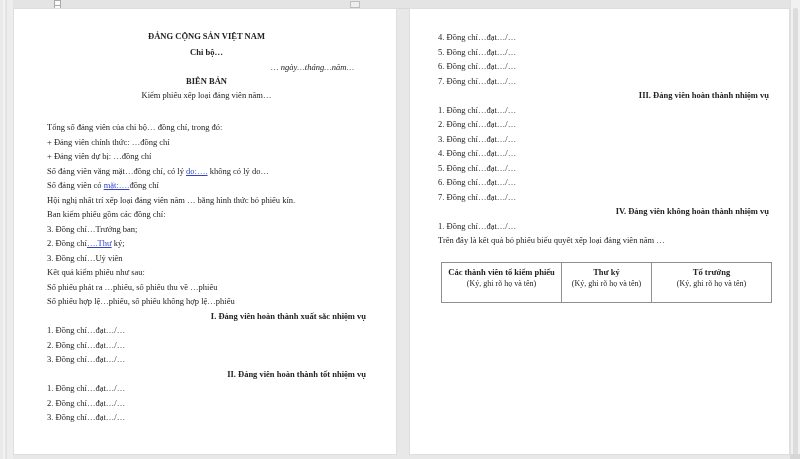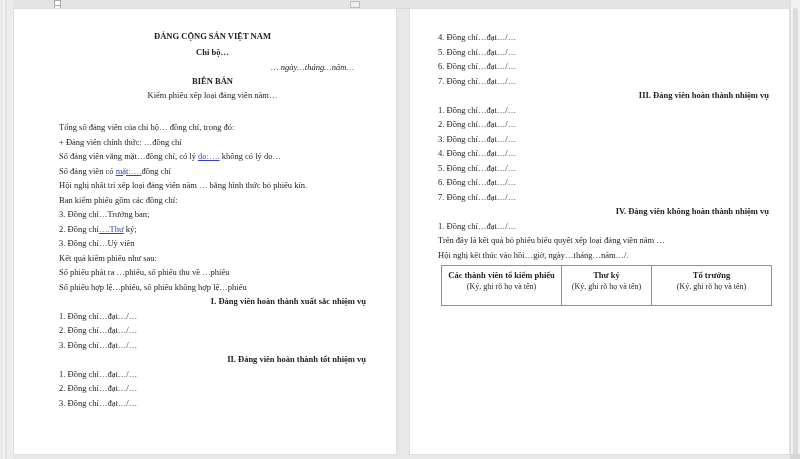--- a/index.html
+++ b/index.html
@@ -12,36 +12,36 @@
   .ruler-marker-a:after{content:"";position:absolute;left:0;right:0;top:4px;border-top:1px solid #a9a9a9;}
   .ruler-marker-b{position:absolute;left:350px;top:1px;width:10px;height:7px;background:#efefef;border:1px solid #bdbdbd;box-sizing:border-box;}
   .left-strip{position:absolute;left:0;top:0;width:13px;height:459px;
     background:linear-gradient(90deg,#e9e9e9 0 3px,#f3f3f3 3px 5px,#e3e3e3 5px 7px,#ededed 7px 13px);}
   .right-strip{position:absolute;right:0;top:0;width:10px;height:459px;background:#f1f1f1;border-left:1px solid #e0e0e0;box-sizing:border-box;}
   .scroll-thumb{position:absolute;right:2px;top:8px;width:5px;height:447px;background:#dcdcdc;border-radius:2px;}
   .bottom-corner{position:absolute;right:0;bottom:0;width:10px;height:5px;background:#d6d6d6;}
 
   
   .page{position:absolute;top:8px;height:447px;background:#fff;border:1px solid #dedede;box-sizing:border-box;color:#222;}
-  .page1{left:13px;width:384px;padding:21px 30px 0 45px;}
+  .page1{left:13px;width:384px;padding:21px 30px 0 33px;}
   .page2{left:409px;width:381px;padding:22px 20px 0 28px;}
 
   .page p{margin:0 0 2.5px 0;font-size:8.5px;line-height:12px;}
   .center{text-align:center;}
   .b{font-weight:bold;}
   .org{font-size:10px;margin-bottom:4px !important;}
   .chibo{margin-bottom:3px !important;}
   .date{text-align:right;margin-right:12px !important;margin-bottom:2px !important;font-style:italic;}
   .doctitle{font-size:10px;margin-bottom:2px !important;}
   .subtitle{margin-bottom:20px !important;}
   .sec{margin-top:2px !important;text-align:right;}
   .ins{color:#3142c6;text-decoration:underline;}
 
   
-  table.sig{border-collapse:collapse;table-layout:fixed;width:330px;margin-top:4px;margin-left:3px;}
+  table.sig{border-collapse:collapse;table-layout:fixed;width:330px;margin-top:16px;margin-left:3px;}
   table.sig td{border:1px solid #8f8f8f;text-align:center;vertical-align:top;padding:3px 4px 13px 4px;}
   .sig-title{font-weight:bold;font-size:8.5px;line-height:12px;}
   .sig-note{font-size:8px;line-height:11px;}
 </style>
 </head>
 <body>
 
 <div class="screen">
 
   <div class="top-strip">
@@ -52,20 +52,21 @@
 
   <div class="page page1">
     <p class="center b org">ĐẢNG CỘNG SẢN VIỆT NAM</p>
     <p class="center b chibo">Chi bộ…</p>
     <p class="date">… ngày…tháng…năm…</p>
     <p class="center b doctitle">BIÊN BẢN</p>
     <p class="center subtitle">Kiểm phiếu xếp loại đảng viên năm…</p>
 
     <p>Tổng số đảng viên của chi bộ… đồng chí, trong đó:</p>
     <p>+ Đảng viên chính thức: …đồng chí</p>
+    <p>+ Đảng viên dự bị: …đồng chí</p>
     <p><span>Số đảng viên vắng mặt…đồng chí, có lý </span><span class="ins">do:….</span><span> không có lý do…</span></p>
     <p><span>Số đảng viên có </span><span class="ins">mặt:….</span><span>đồng chí</span></p>
     <p>Hội nghị nhất trí xếp loại đảng viên năm … bằng hình thức bỏ phiếu kín.</p>
     <p>Ban kiểm phiếu gồm các đồng chí:</p>
     <p>3. Đồng chí…Trưởng ban;</p>
     <p><span>2. Đồng chí</span><span class="ins">….Thư</span><span> ký;</span></p>
     <p>3. Đồng chí…Uỷ viên</p>
     <p>Kết quả kiểm phiếu như sau:</p>
     <p>Số phiếu phát ra …phiếu, số phiếu thu về …phiếu</p>
     <p>Số phiếu hợp lệ…phiếu, số phiếu không hợp lệ…phiếu</p>
@@ -93,21 +94,20 @@
     <p>3. Đồng chí…đạt…/…</p>
     <p>4. Đồng chí…đạt…/…</p>
     <p>5. Đồng chí…đạt…/…</p>
     <p>6. Đồng chí…đạt…/…</p>
     <p>7. Đồng chí…đạt…/…</p>
 
     <p class="b sec">IV. Đảng viên không hoàn thành nhiệm vụ</p>
     <p>1. Đồng chí…đạt…/…</p>
 
     <p>Trên đây là kết quả bỏ phiếu biểu quyết xếp loại đảng viên năm …</p>
-    <p>Hội nghị kết thúc vào hồi…giờ, ngày…tháng…năm…/.</p>
 
     <table class="sig">
       <colgroup>
           <col style="width:120px">
           <col style="width:90px">
           <col style="width:120px">
         </colgroup>
       <tbody>
           <tr>
         <td>

